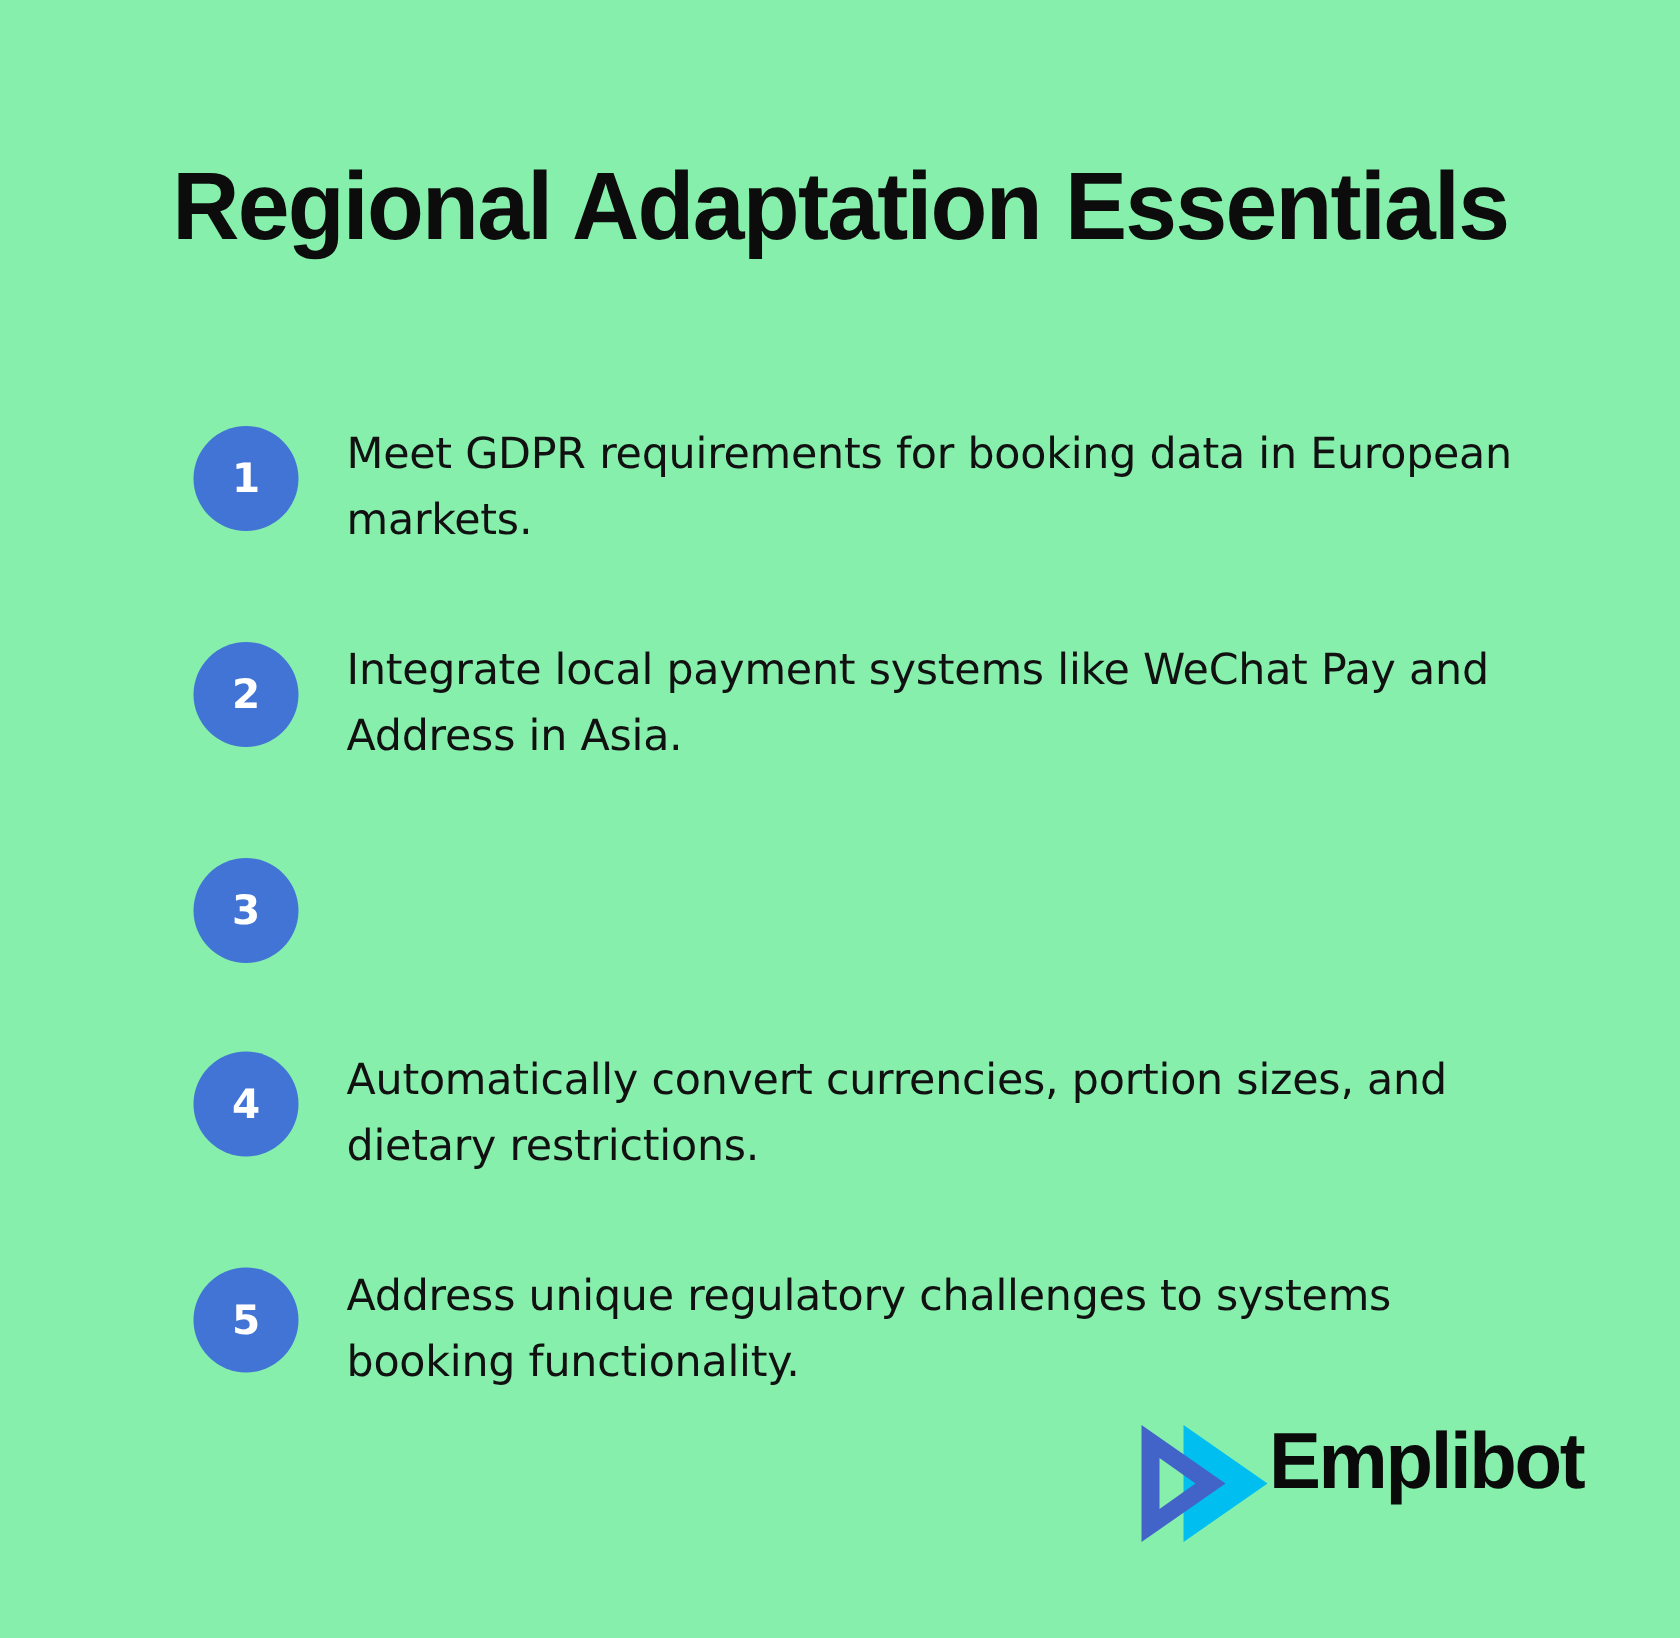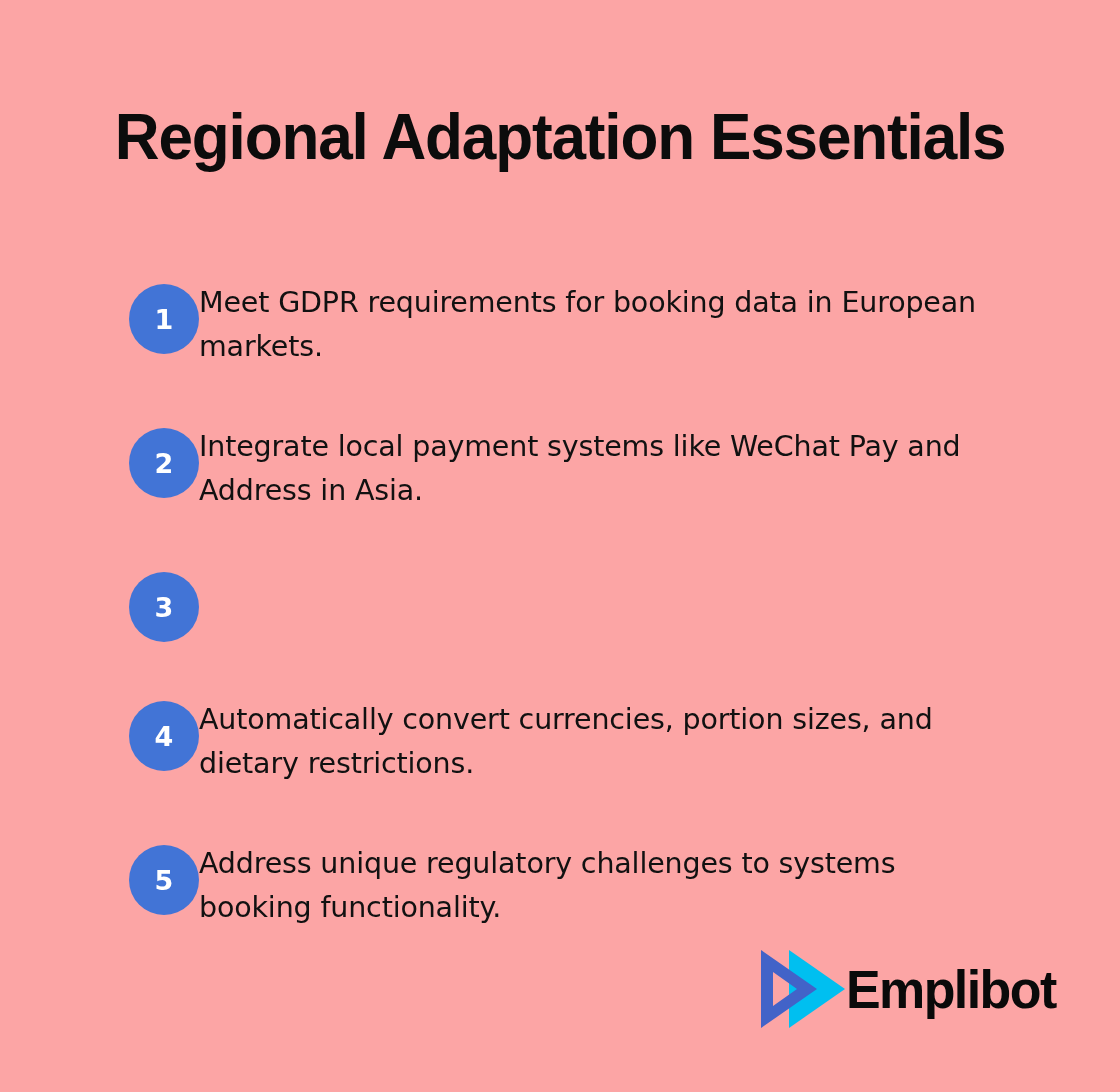--- a/index.html
+++ b/index.html
@@ -13,21 +13,21 @@
   body {
     background: #f4f4f4;
     font-family: "DejaVu Sans", "Liberation Sans", sans-serif;
     -webkit-font-smoothing: antialiased;
   }
 
   .poster {
     position: relative;
     width: 1120px;
     height: 1092px;
-    background: #fca5a5;
+    background: #86efac;
     overflow: hidden;
   }
 
   
   .title-wrap {
     position: absolute;
     left: 0;
     right: 0;
     top: 104px;
     text-align: center;
@@ -73,37 +73,37 @@
     font-size: 27px;
     font-weight: 700;
     display: flex;
     align-items: center;
     justify-content: center;
     margin-top: 4px;
     line-height: 1;
   }
 
   .item-text {
+    margin-left: 32px;
     font-family: "DejaVu Sans", "Liberation Sans", sans-serif;
     font-size: 28.5px;
     font-weight: 400;
     line-height: 44px;
     color: #111111;
     letter-spacing: -0.15px;
     max-width: 800px;
     padding-top: 1px;
   }
 
   
   .logo {
     position: absolute;
     right: 60px;
     bottom: 62px;
     display: flex;
-    align-items: center;
     gap: 1px;
   }
 
   .logo-mark {
     width: 86px;
     height: 82px;
     display: block;
   }
 
   .logo-word {

